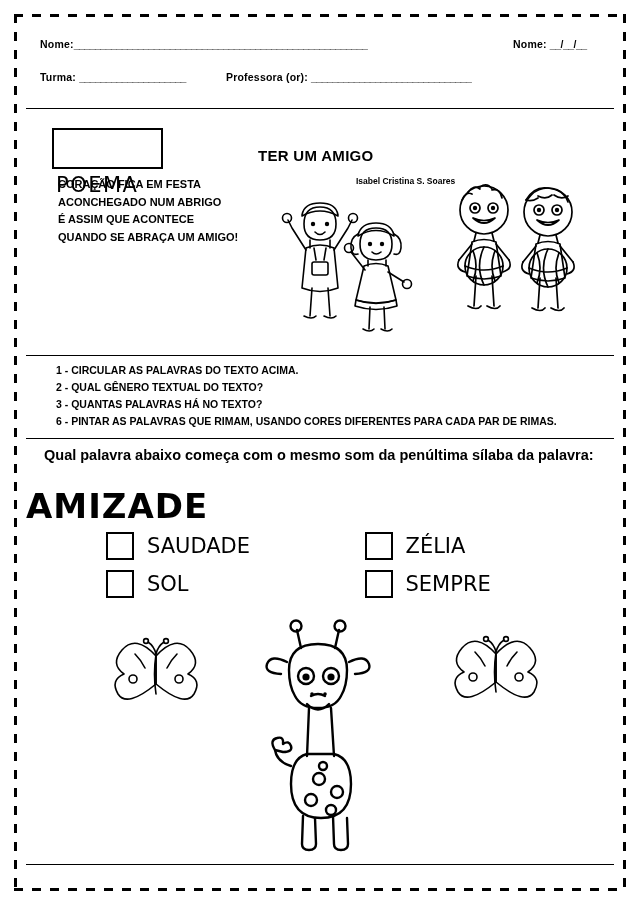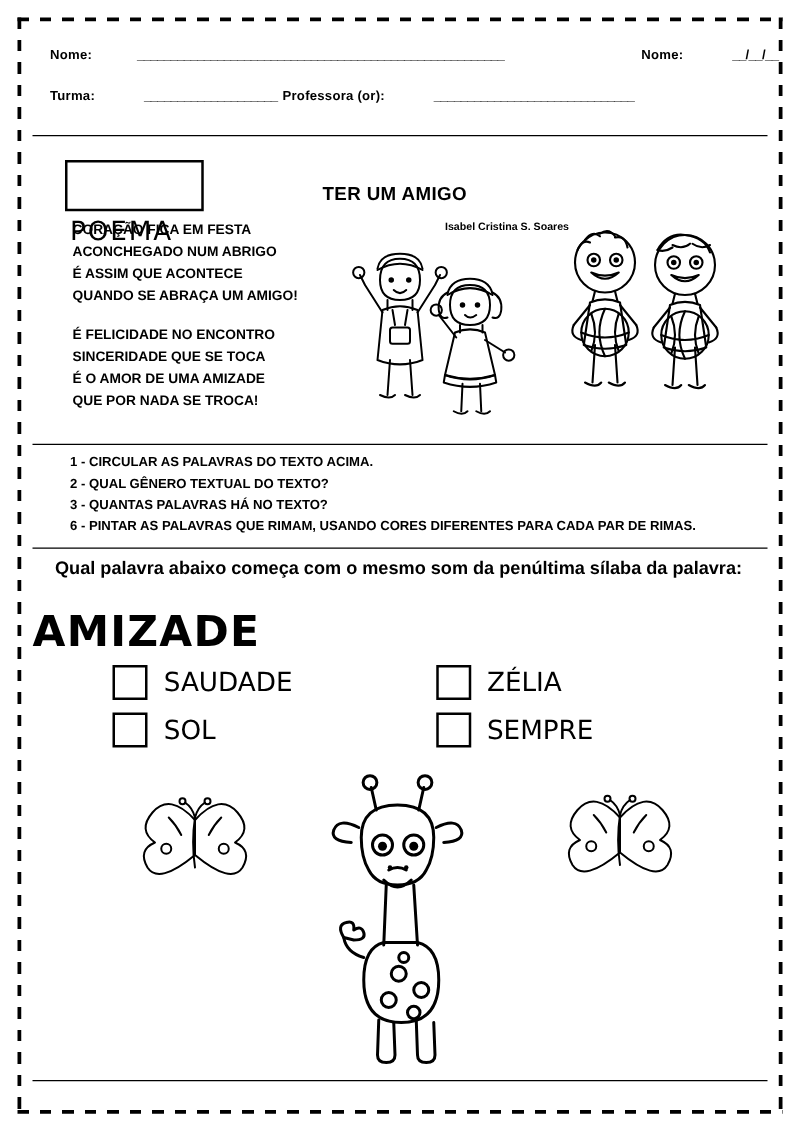--- a/index.html
+++ b/index.html
@@ -47,21 +47,21 @@
     position: absolute;
     font-size: 10.5px;
     font-weight: bold;
     white-space: nowrap;
     letter-spacing: .2px;
   }
   .hdr-nome { left: 14px; top: 14px; }
   .hdr-data { left: 487px; top: 14px; }
   .hdr-turma { left: 14px; top: 47px; }
   .hdr-prof { left: 200px; top: 47px; }
-  .dots { font-weight: bold; letter-spacing: -0.5px; margin-left: 36px; }
+  .dots { font-weight: bold; letter-spacing: -0.5px; }
 
   .rule-full {
     position: absolute;
     left: 0; width: 588px;
     border-top: 1.5px solid #000;
   }
   .rule-1 { top: 84px; }
   .rule-2 { top: 331px; }
   .rule-3 { top: 414px; }
   .rule-4 { top: 840px; }
@@ -138,21 +138,21 @@
     text-align: left;
     font-size: 34px;
     font-weight: bold;
     letter-spacing: 1px;
     font-family: "DejaVu Sans", sans-serif;
   }
 
   
   .options {
     position: absolute;
-    left: 64px; top: 508px;
+    left: 80px; top: 508px;
     width: 450px;
   }
   .opt-row {
     display: flex;
     margin-bottom: 10px;
   }
   .opt {
     display: flex;
     align-items: center;
     width: 270px;
@@ -202,21 +202,20 @@
       <span class="dots">______________________________</span>
     </div>
 
     <div class="rule-full rule-1"></div>
 
     <div class="poema-box"></div>
     <div class="poema-title">POEMA</div>
 
     <div class="poema-text">
       <p>CORAÇÃO FICA EM FESTA<br>ACONCHEGADO NUM ABRIGO<br>É ASSIM QUE ACONTECE<br>QUANDO SE ABRAÇA UM AMIGO!</p>
-      <p>É FELICIDADE NO ENCONTRO<br>SINCERIDADE QUE SE TOCA<br>É O AMOR DE UMA AMIZADE<br>QUE POR NADA SE TROCA!</p>
     </div>
 
     <div class="ter-title">TER UM AMIGO</div>
     <div class="ter-author">Isabel Cristina S. Soares</div>
 
     <div class="art art-kids">
       <svg width="170" height="160" viewBox="0 0 170 160" fill="none" stroke="#000" stroke-width="1.6" stroke-linecap="round" stroke-linejoin="round">
 
         <g>
           <path d="M38 42 q0-17 16-17 q16 0 16 17 q0 16-16 16 q-16 0-16-16z"></path>

